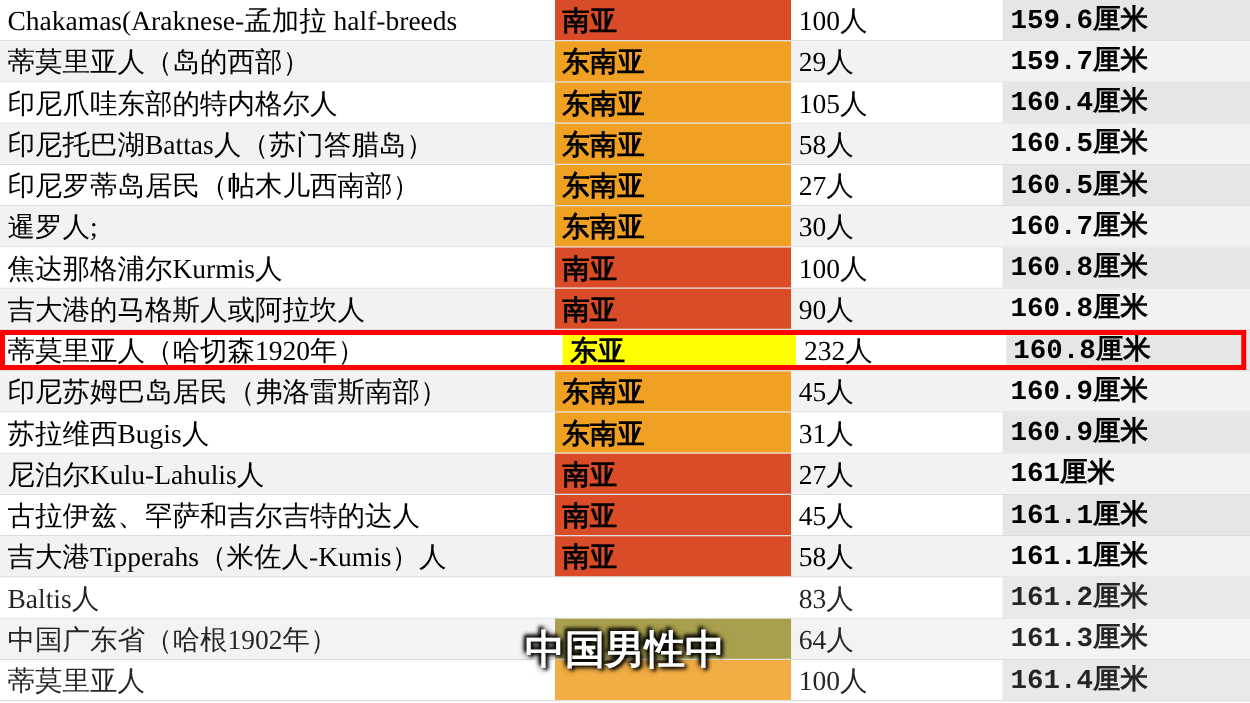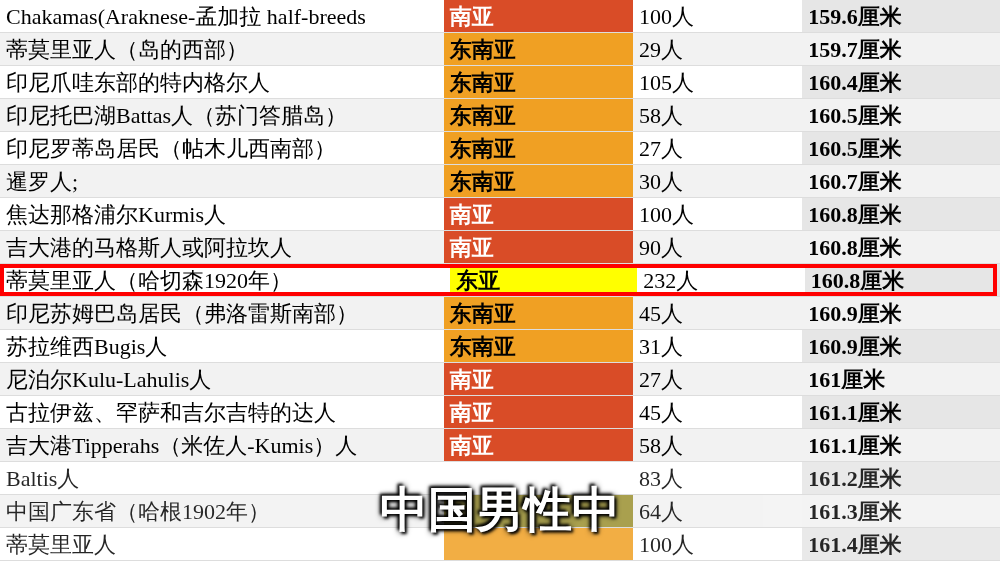--- a/index.html
+++ b/index.html
@@ -6,35 +6,35 @@
   html, body { width: 1000px; height: 562px; overflow: hidden; font-family: "SimSun", "宋体", serif; background: #fff; }
   .table { width: 100%; display: flex; flex-direction: column; }
   .row { display: flex; height: 33px; align-items: stretch; border-bottom: 1px solid #ddd; }
   .row:nth-child(even) .cell-name,
   .row:nth-child(even) .cell-count,
   .row:nth-child(even) .cell-height { background: #f2f2f2; }
   .cell { padding: 2px 6px; font-size: 22px; line-height: 29px; color: #000; display: flex; align-items: center; }
   .cell-name   { width: 470px; background: #fff; white-space: nowrap; overflow: hidden; text-align: right; }
   .cell-region { width: 200px; font-weight: bold; }
   .cell-count  { width: 179px; background: #fff; }
-  .cell-height { width: 209px; background: #e6e6e6; font-weight: bold; }
-  .region-south-asia     { background: #d94c27; color: #ffffff; text-align: center; }
+  .cell-height { width: 209px; background: #e6e6e6; font-weight: bold; font-family: Liberation Mono, monospace; }
+  .region-south-asia     { background: #d94c27; color: #000000; text-align: center; }
   .region-southeast-asia { background: #f0a023; color: #000; }
   .region-east-asia      { background: #ffff00; color: #000; margin-left: 12px; }
   .region-olive          { background: #9a8f2f; color: #000; }
   .region-blank          { background: #fff; }
   .highlighted { position: relative; }
   .highlighted::after {
     content: ""; position: absolute; left: 0; top: 0; right: 3px; bottom: 0;
     border: 4px solid #ff0000; pointer-events: none;
   }
   .caption-overlay {
     position: absolute; left: 0; right: 0; bottom: 20px;
     text-align: center; font-family: "Microsoft YaHei", sans-serif;
-    font-size: 48px; font-weight: bold; color: #fff;
+    font-size: 32px; font-weight: bold; color: #fff;
     text-shadow: 0 0 6px #000, 2px 2px 3px #000, -2px -2px 3px #000;
     pointer-events: none;
   }
   .row-faded .cell { opacity: 0.85; }
 </style>
 </head>
 <body>
 
 <div class="table" id="table">
     <div class="row">

